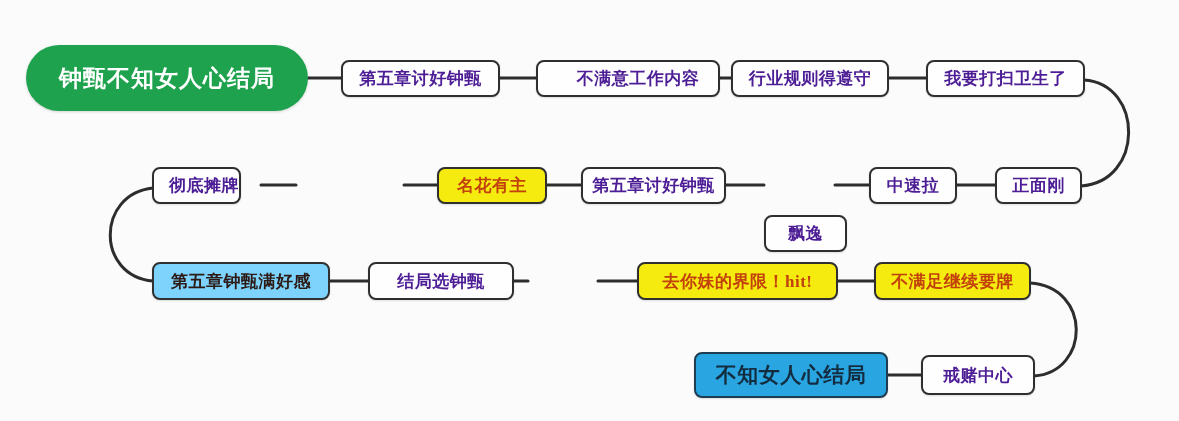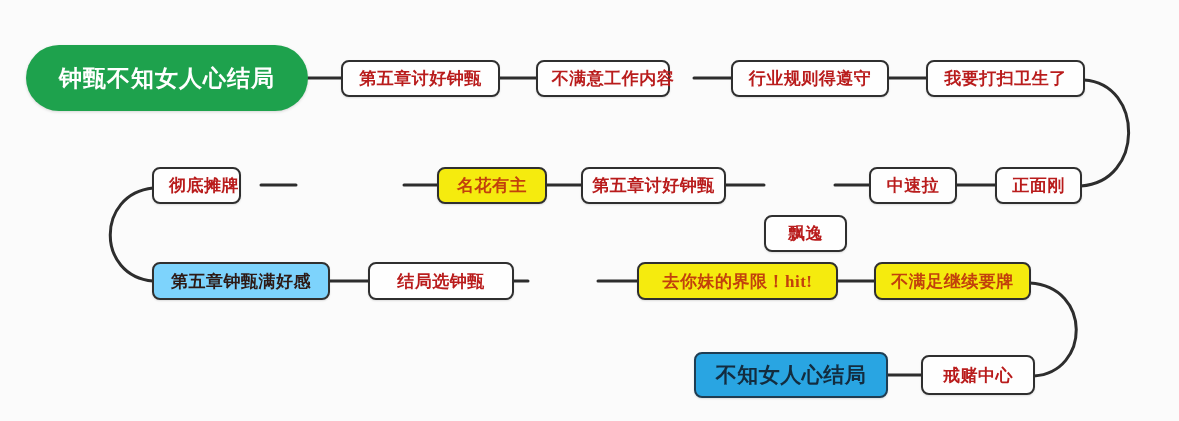--- a/index.html
+++ b/index.html
@@ -14,21 +14,21 @@
   svg.wires { position: absolute; left: 0; top: 0; pointer-events: none; }
 
   .node {
     position: absolute;
     display: flex; align-items: center; justify-content: center;
     background: #fefefe;
     border: 2.5px solid #2f2f2f;
     border-radius: 8px;
     font-weight: bold;
     font-size: 17px;
-    color: #b91c1c;
+    color: #4c1d95;
     letter-spacing: 0.5px;
     box-sizing: border-box;
     box-shadow: 0 1px 2px rgba(0,0,0,0.12);
     white-space: nowrap;
   }
   .node.yellow { background: #f5eb0e; color: #c2410c; font-family: Liberation Serif, serif; }
   .node.red    { background: #7dd3fc; color: #2d1a15; border-color: #30302f; }
   .node.blue   { background: #29a5e2; color: #132c3f; font-size: 21px; border-color: #1f3d52; }
   .pill {
     position: absolute;
@@ -73,21 +73,21 @@
   </svg>
 
   <div class="pill" style="left:26px; top:45px; width:282px; height:66px;">
     <span>钟甄不知女人心结局</span>
   </div>
 
   <div class="node" style="left:341px; top:60px; width:159px; height:37px;">
     <span>第五章讨好钟甄</span>
   </div>
 
-  <div class="node" style="left:536px; top:60px; width:134px; height:37px;padding-left:20px;">
+  <div class="node" style="left:536px; top:60px; width:184px; height:37px;padding-left:20px;">
     <span>不满意工作内容</span>
   </div>
 
   <div class="node" style="left:731px; top:60px; width:158px; height:37px;">
     <span>行业规则得遵守</span>
   </div>
 
   <div class="node" style="left:926px; top:60px; width:159px; height:37px;">
     <span>我要打扫卫生了</span>
   </div>

